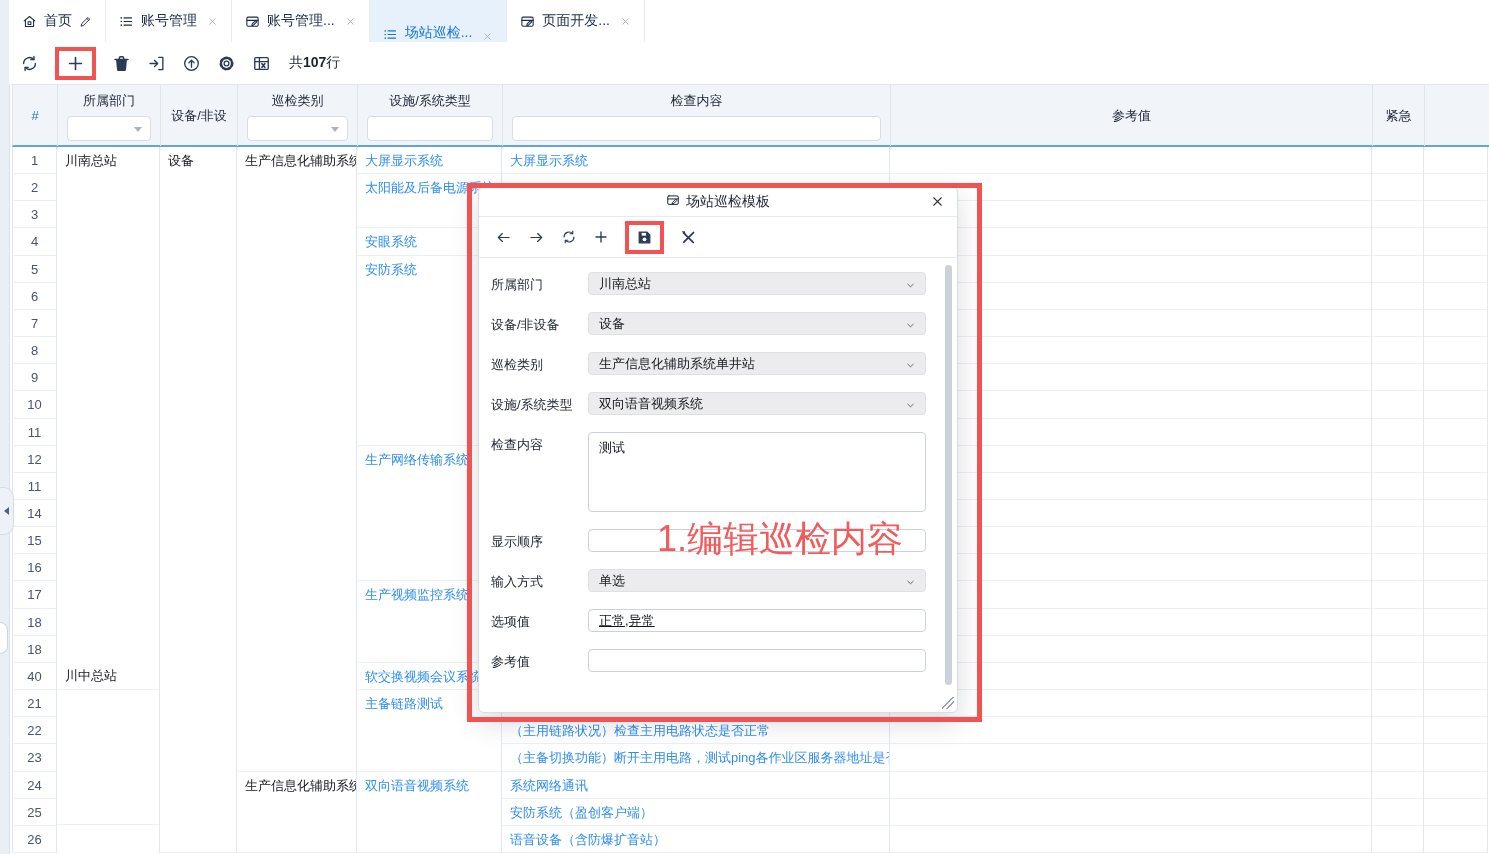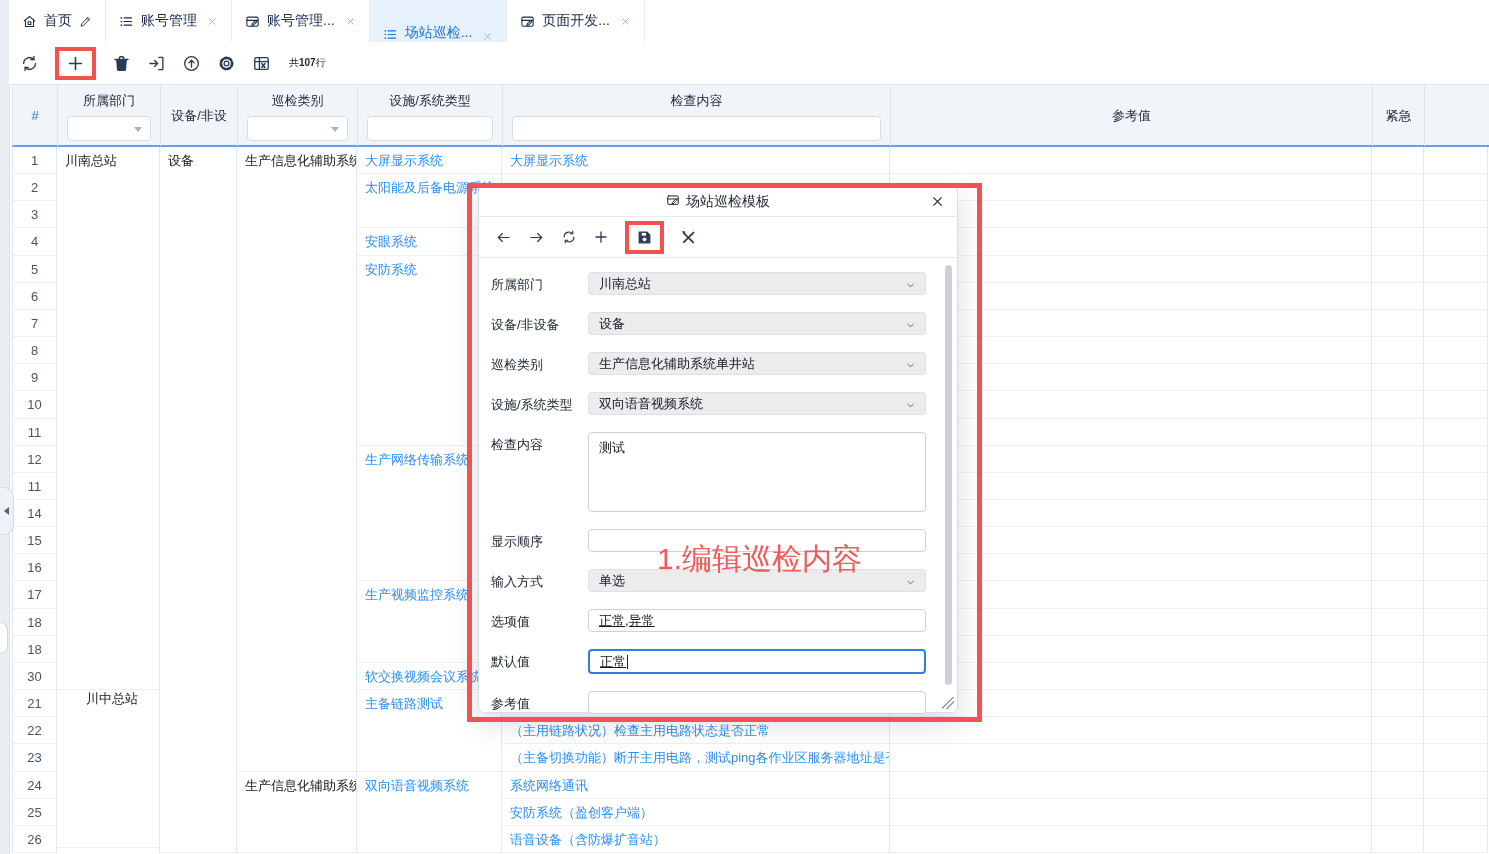--- a/index.html
+++ b/index.html
@@ -11,21 +11,21 @@
   .tabbar{position:absolute;left:9px;top:0;right:0;height:42px;background:#fff;border-bottom:3px solid #6d28d9;display:flex;align-items:stretch;}
   .tab{display:flex;align-items:center;gap:7px;padding:0 13px;border-right:1px solid #e9ebf0;font-size:14px;color:#1c2b4a;cursor:pointer;white-space:nowrap;}
   .tab.active{background:#e7f1fb;color:#1677d4;align-items:flex-end;}
   .tab .tclose{color:#9aa3b0;font-size:12px;margin-left:3px;display:flex;}
   .tab svg{display:block;}
 
   
   .toolbar{position:absolute;left:9px;top:42px;right:0;height:42px;display:flex;align-items:center;gap:16px;padding-left:11px;background:#fff;border-bottom:1px solid #eef0f4;color:#2b3b55;}
   .tbtn{display:flex;align-items:center;justify-content:center;cursor:pointer;color:#2b3b55;}
   .annot-outline{border:4px solid #f15353;padding:3px 7px;display:flex;align-items:center;justify-content:center;}
-  .rows-total{font-size:10px;color:#1c2430;margin-left:2px;}
+  .rows-total{font-size:14px;color:#1c2430;margin-left:2px;}
   .rows-total b{font-weight:bold;}
 
   
   .ghead{position:absolute;left:12px;top:84px;width:1477px;height:63px;background:#f1f4f9;border-top:1px solid #e2e6ec;border-left:1px solid #e2e6ec;border-bottom:2px solid #63a3df;box-sizing:border-box;z-index:1;}
   .hcell{position:absolute;top:0;height:61px;border-right:1px solid #dfe3ea;box-sizing:border-box;font-size:13px;color:#1d2536;}
   .hlabel{height:30px;line-height:32px;text-align:center;overflow:hidden;white-space:nowrap;}
   .hlabel.full{height:61px;line-height:61px;}
   .hash{color:#1677d4;}
   .hfilter{margin:1px 9px 0 9px;height:25px;background:#fff;border:1px solid #d8dde5;border-radius:4px;position:relative;box-sizing:border-box;cursor:pointer;}
   .hfilter .fcaret{position:absolute;right:8px;top:10px;width:0;height:0;border-left:4px solid transparent;border-right:4px solid transparent;border-top:5px solid #aab2be;}
@@ -59,21 +59,21 @@
   .fctl.input{height:23px;background:#fff;border:1px solid #ccd2db;text-decoration:underline;}
   .fctl.input.focused{border:2px solid #2f7ee3;height:25px;}
   .fctl.textarea{height:80px;background:#fff;border:1px solid #ccd2db;align-items:flex-start;padding-top:6px;}
   .caret-bar{display:inline-block;width:1px;height:14px;background:#222;margin-left:1px;vertical-align:middle;}
   .mscroll{position:absolute;right:5px;top:78px;height:420px;width:7px;background:#cdd2da;border-radius:4px;cursor:pointer;}
   .mresize{position:absolute;right:3px;bottom:3px;width:12px;height:12px;cursor:nwse-resize;
     background:linear-gradient(135deg,transparent 0 45%,#9aa2ad 45% 52%,transparent 52% 65%,#9aa2ad 65% 72%,transparent 72%);}
 
   
   .annot-box-modal{position:absolute;left:467px;top:183px;width:515px;height:539px;border:5px solid #f15353;box-sizing:border-box;z-index:6;pointer-events:none;}
-  .annot-step{position:absolute;left:657px;top:515px;font-size:30px;color:#f15b5b;z-index:7;pointer-events:none;white-space:nowrap;font-weight:500;margin-top:24px;}
+  .annot-step{position:absolute;left:657px;top:515px;font-size:36px;color:#f15b5b;z-index:7;pointer-events:none;white-space:nowrap;font-weight:500;}
 </style>
 </head>
 <body>
 
 <div class="screen">
   <div class="left-strip"></div>
 
   <div class="tabbar" id="tabbar">
       <div class="tab">
         <span>
@@ -253,33 +253,33 @@
         <div class="bcell rownum" style="top: 244.385px; height: 27.1538px; line-height: 27.1538px;">10</div>
         <div class="bcell rownum" style="top: 271.538px; height: 27.1538px; line-height: 27.1538px;">11</div>
         <div class="bcell rownum" style="top: 298.692px; height: 27.1538px; line-height: 27.1538px;">12</div>
         <div class="bcell rownum" style="top: 325.846px; height: 27.1538px; line-height: 27.1538px;">11</div>
         <div class="bcell rownum" style="top: 353px; height: 27.1538px; line-height: 27.1538px;">14</div>
         <div class="bcell rownum" style="top: 380.154px; height: 27.1538px; line-height: 27.1538px;">15</div>
         <div class="bcell rownum" style="top: 407.308px; height: 27.1538px; line-height: 27.1538px;">16</div>
         <div class="bcell rownum" style="top: 434.462px; height: 27.1538px; line-height: 27.1538px;">17</div>
         <div class="bcell rownum" style="top: 461.615px; height: 27.1538px; line-height: 27.1538px;">18</div>
         <div class="bcell rownum" style="top: 488.769px; height: 27.1538px; line-height: 27.1538px;">18</div>
-        <div class="bcell rownum" style="top: 515.923px; height: 27.1538px; line-height: 27.1538px;">30</div>
+        <div class="bcell rownum" style="top: 515.923px; height: 27.1538px; line-height: 27.1538px;">40</div>
         <div class="bcell rownum" style="top: 543.077px; height: 27.1538px; line-height: 27.1538px;">21</div>
         <div class="bcell rownum" style="top: 570.231px; height: 27.1538px; line-height: 27.1538px;">22</div>
         <div class="bcell rownum" style="top: 597.385px; height: 27.1538px; line-height: 27.1538px;">23</div>
         <div class="bcell rownum" style="top: 624.538px; height: 27.1538px; line-height: 27.1538px;">24</div>
         <div class="bcell rownum" style="top: 651.692px; height: 27.1538px; line-height: 27.1538px;">25</div>
         <div class="bcell rownum" style="top: 678.846px; height: 27.1538px; line-height: 27.1538px;">26</div>
       </div>
       <div class="bcol" style="left: 45px; width: 103px;">
         <div class="bcell" style="top: 0px; height: 543.077px;">
           <div class="gtext" style="line-height: 27.1538px; height: 27.1538px;">川南总站</div>
         </div>
-        <div class="bcell" style="top: 538px; height: 162.923px; text-align: center;">
+        <div class="bcell" style="top: 515px; height: 162.923px;">
           <div class="gtext" style="line-height: 27.1538px; height: 27.1538px;">川中总站</div>
         </div>
       </div>
       <div class="bcol" style="left: 148px; width: 77px;">
         <div class="bcell" style="top: 0px; height: 706px;">
           <div class="gtext" style="line-height: 27.1538px; height: 27.1538px;">设备</div>
         </div>
       </div>
       <div class="bcol" style="left: 225px; width: 120px;">
         <div class="bcell" style="top: 0px; height: 624.538px;">
@@ -552,27 +552,20 @@
               </svg></span>
           </div>
         </div>
         <div class="frow">
           <div class="flabel">选项值</div>
           <div class="fctl input">
             <span>正常,异常</span>
           </div>
         </div>
         <div class="frow">
-          <div class="flabel">默认值</div>
-          <div class="fctl input focused">
-            <span>正常</span>
-            <span class="caret-bar"></span>
-          </div>
-        </div>
-        <div class="frow">
           <div class="flabel">参考值</div>
           <div class="fctl input">
             <span></span>
           </div>
         </div>
       </div>
     <div class="mscroll"></div>
     <div class="mresize"></div>
   </div>
 

